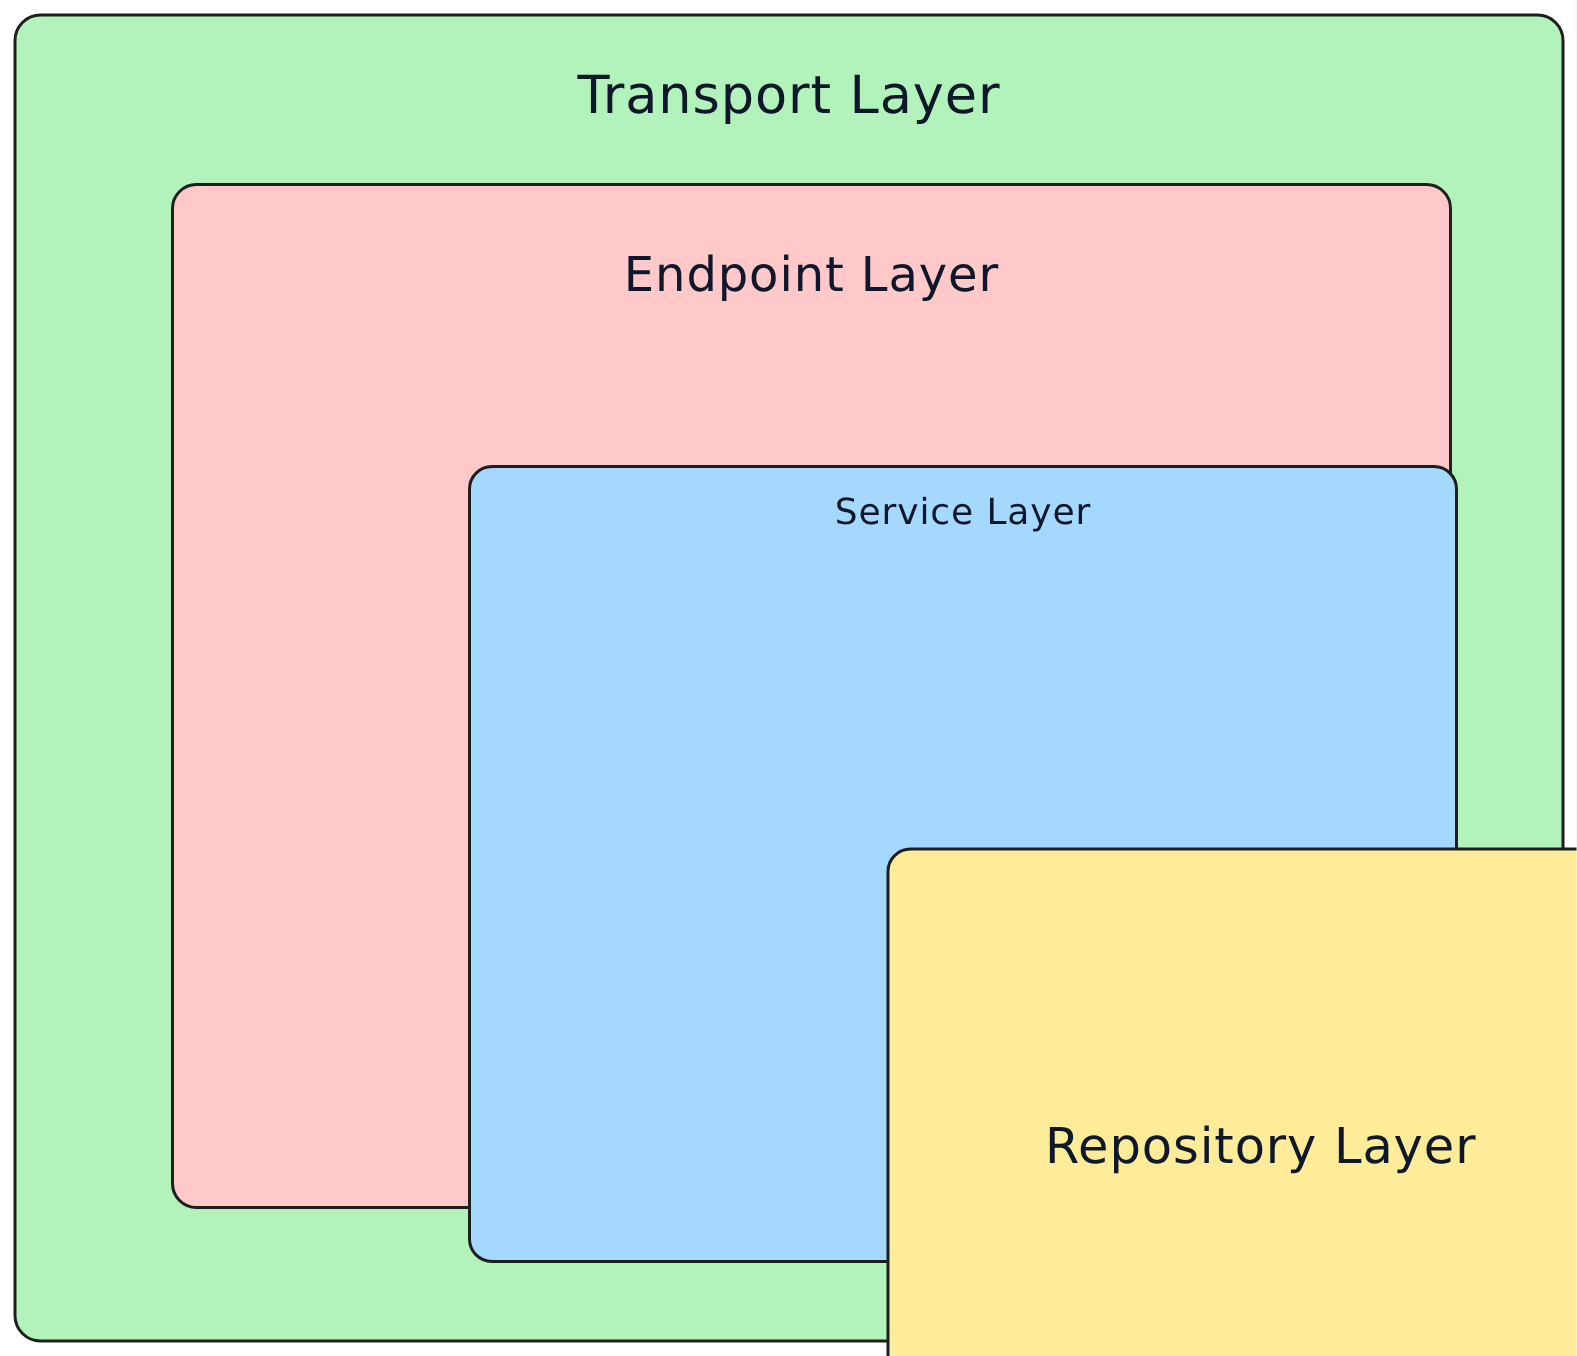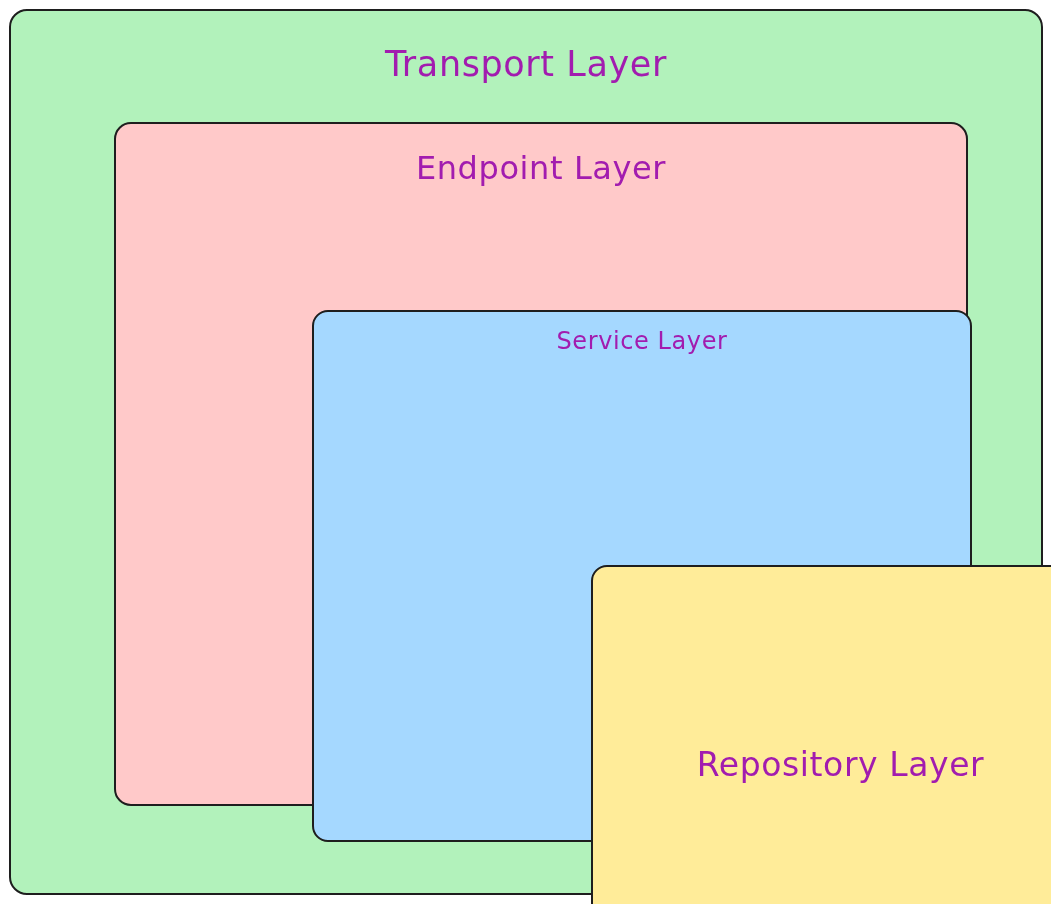--- a/index.html
+++ b/index.html
@@ -70,35 +70,35 @@
     background: #ffec99;
     border-radius: 16px;
   }
 
   
   .layer-label {
     position: absolute;
     left: 0;
     right: 0;
     text-align: center;
-    color: #a21caf;
+    color: #0f172a;
     font-family: "DejaVu Sans", sans-serif;
     font-weight: 400;
     letter-spacing: 0.6px;
     white-space: nowrap;
     user-select: none;
   }
 
   
   .label-transport {
     top: 33px;
     font-size: 35px;
   }
   .label-endpoint {
-    top: 25px;
+    top: 40px;
     font-size: 32px;
   }
   .label-service {
     top: 15px;
     font-size: 24px;
   }
 
   
   .label-repository {
     top: 50%;

